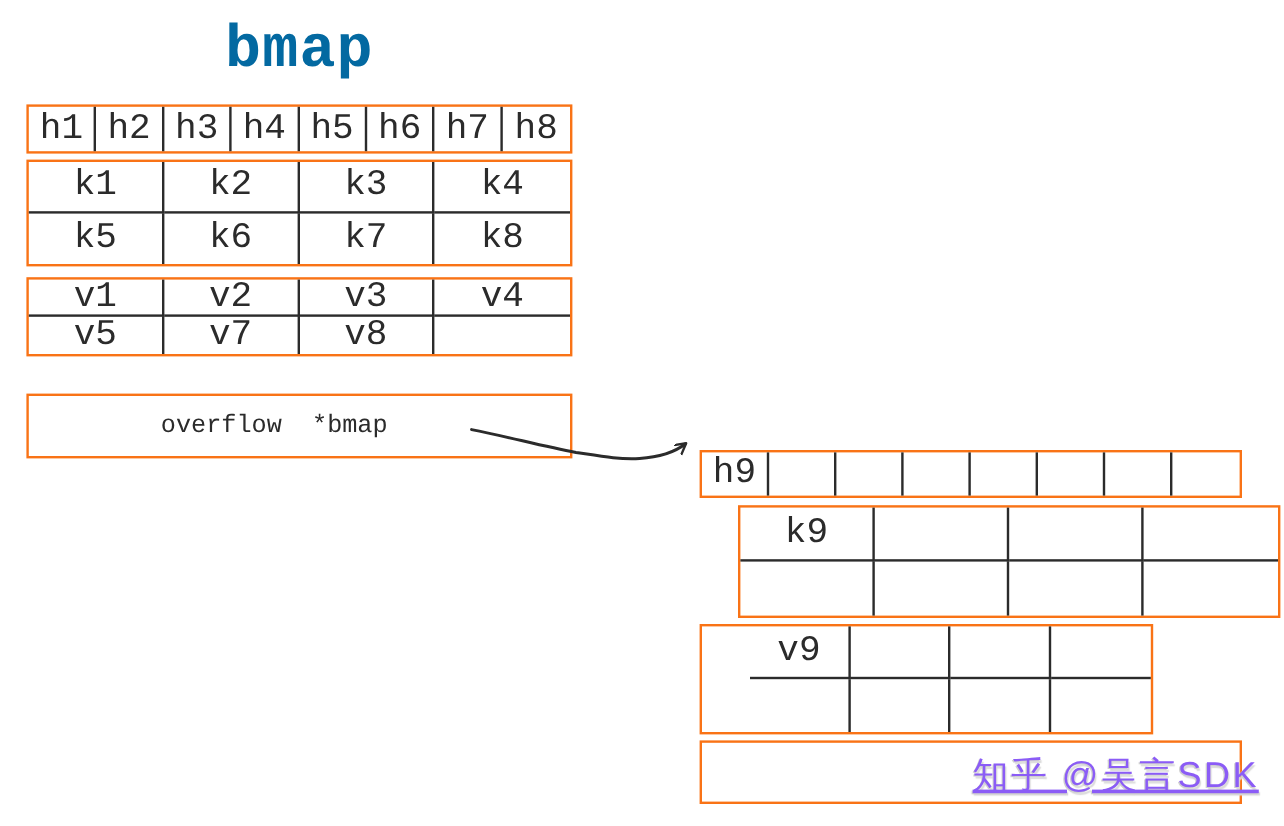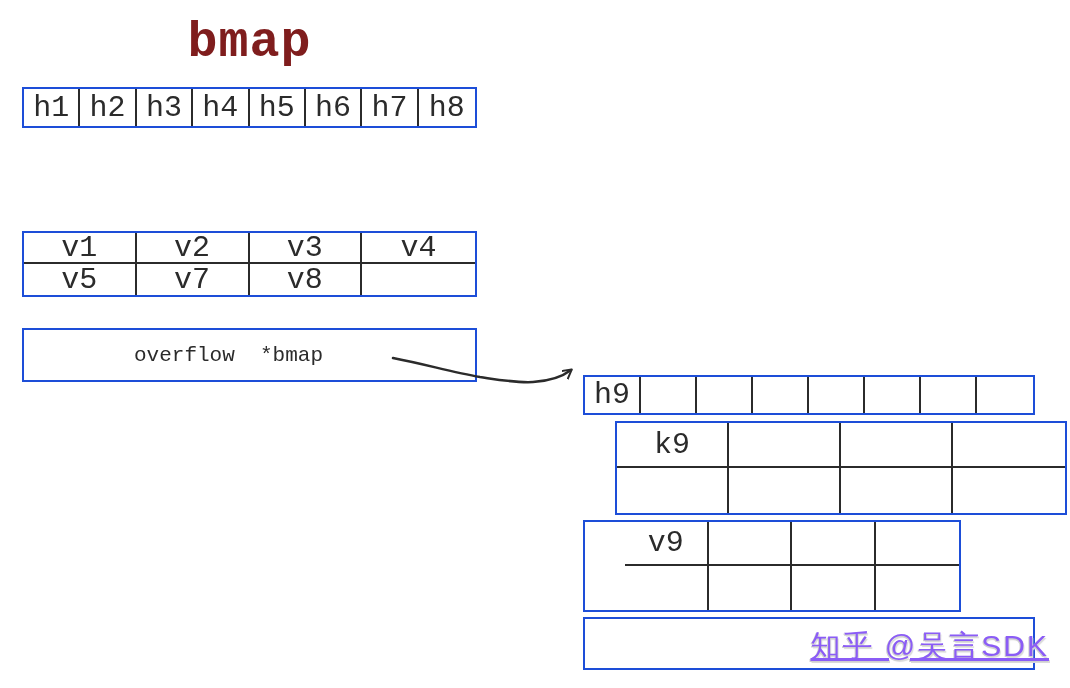--- a/index.html
+++ b/index.html
@@ -17,26 +17,26 @@
   }
   .title {
     position: absolute;
     left: 22px;
     top: 14px;
     width: 455px;
     text-align: center;
     font-size: 50px;
     font-weight: bold;
     letter-spacing: 1px;
-    color: #7f1d1d;
+    color: #0369a1;
   }
   
   .hash-row, .kv-box, .overflow-box {
     position: absolute;
-    border: 2px solid #1d4ed8;
+    border: 2px solid #f97316;
     background: #ffffff;
     display: grid;
   }
   .hash-row { grid-template-columns: repeat(8, 1fr); }
   .kv-box   { grid-template-columns: repeat(4, 1fr); grid-template-rows: 1fr 1fr; }
   .cell {
     display: flex;
     align-items: center;
     justify-content: center;
     font-size: 30px;
@@ -101,20 +101,30 @@
     <div class="cell">h1</div>
     <div class="cell">h2</div>
     <div class="cell">h3</div>
     <div class="cell">h4</div>
     <div class="cell">h5</div>
     <div class="cell">h6</div>
     <div class="cell">h7</div>
     <div class="cell">h8</div>
   </div>
 
+  <div class="kv-box b1-keys">
+    <div class="cell">k1</div>
+    <div class="cell">k2</div>
+    <div class="cell">k3</div>
+    <div class="cell">k4</div>
+    <div class="cell">k5</div>
+    <div class="cell">k6</div>
+    <div class="cell">k7</div>
+    <div class="cell">k8</div>
+  </div>
 
   <div class="kv-box b1-values">
     <div class="cell">v1</div>
     <div class="cell">v2</div>
     <div class="cell">v3</div>
     <div class="cell">v4</div>
     <div class="cell">v5</div>
     <div class="cell">v7</div>
     <div class="cell">v8</div>
   </div>

